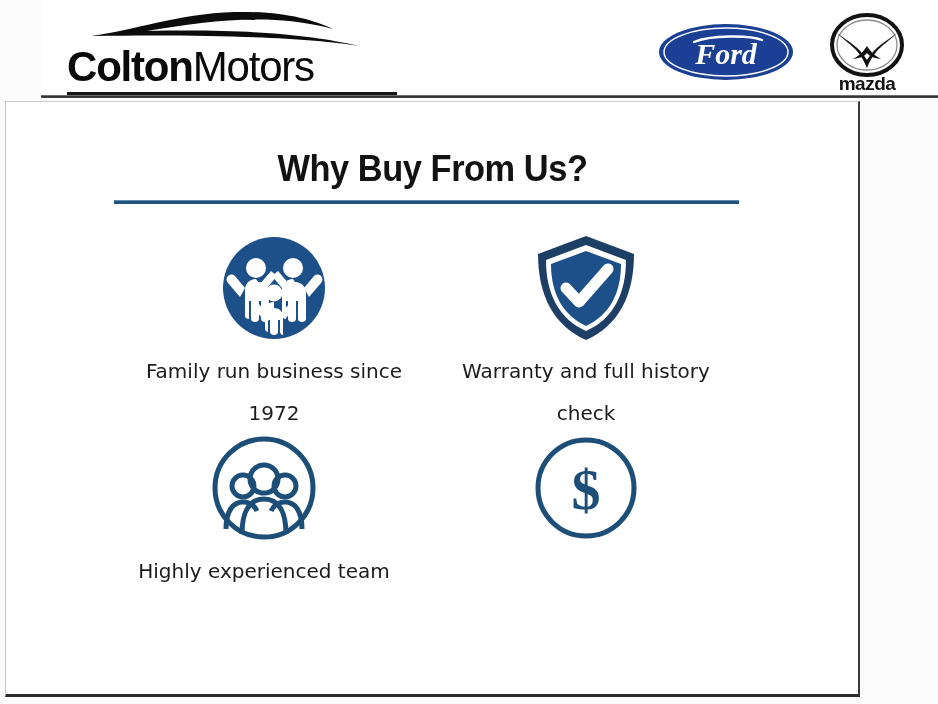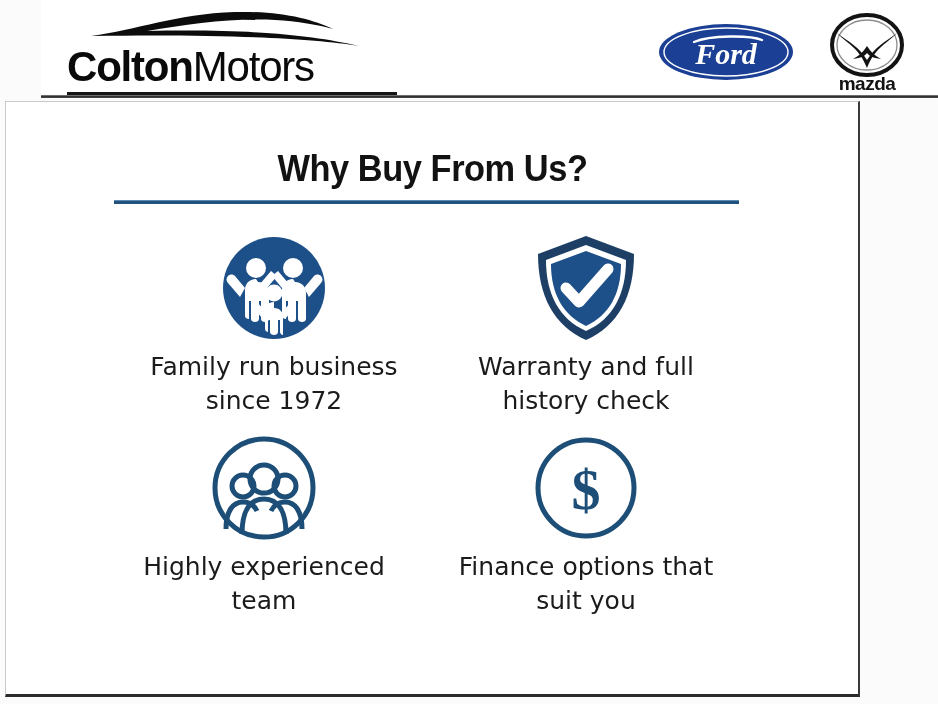--- a/index.html
+++ b/index.html
@@ -75,21 +75,21 @@
   .f-tl{left:118px;top:0;}
   .f-tr{left:430px;top:0;}
   .f-bl{left:108px;top:200px;}
   .f-br{left:430px;top:200px;}
 
   .f-icon{
     height:108px;display:flex;align-items:center;justify-content:center;
   }
   .f-label{
     margin-top:8px;text-align:center;
-    font-size:25px;line-height:34px;color:#1b1b1b;
+    font-size:20px;line-height:42px;color:#1b1b1b;
     font-family:"DejaVu Sans","Liberation Sans",sans-serif;
   }
 </style>
 </head>
 <body>
 
 <div id="stage">
 
   <div class="header">
 
@@ -184,18 +184,17 @@
         <div class="f-label">Warranty and full history check</div>
       </div>
 
       <div class="feature f-br">
         <div class="f-icon">
           <svg width="104" height="104" viewBox="0 0 104 104">
             <circle cx="52" cy="52" r="48" fill="none" stroke="#1d4e78" stroke-width="5"></circle>
             <text x="52" y="73" text-anchor="middle" font-family="'Liberation Serif','DejaVu Serif',serif" font-size="58" font-weight="bold" fill="#1d4e78">$</text>
           </svg>
         </div>
-        <div class="f-label">Finance options that suit you</div>
       </div>
 
     </div>
   </div>
 </div>
 
 </body></html>

